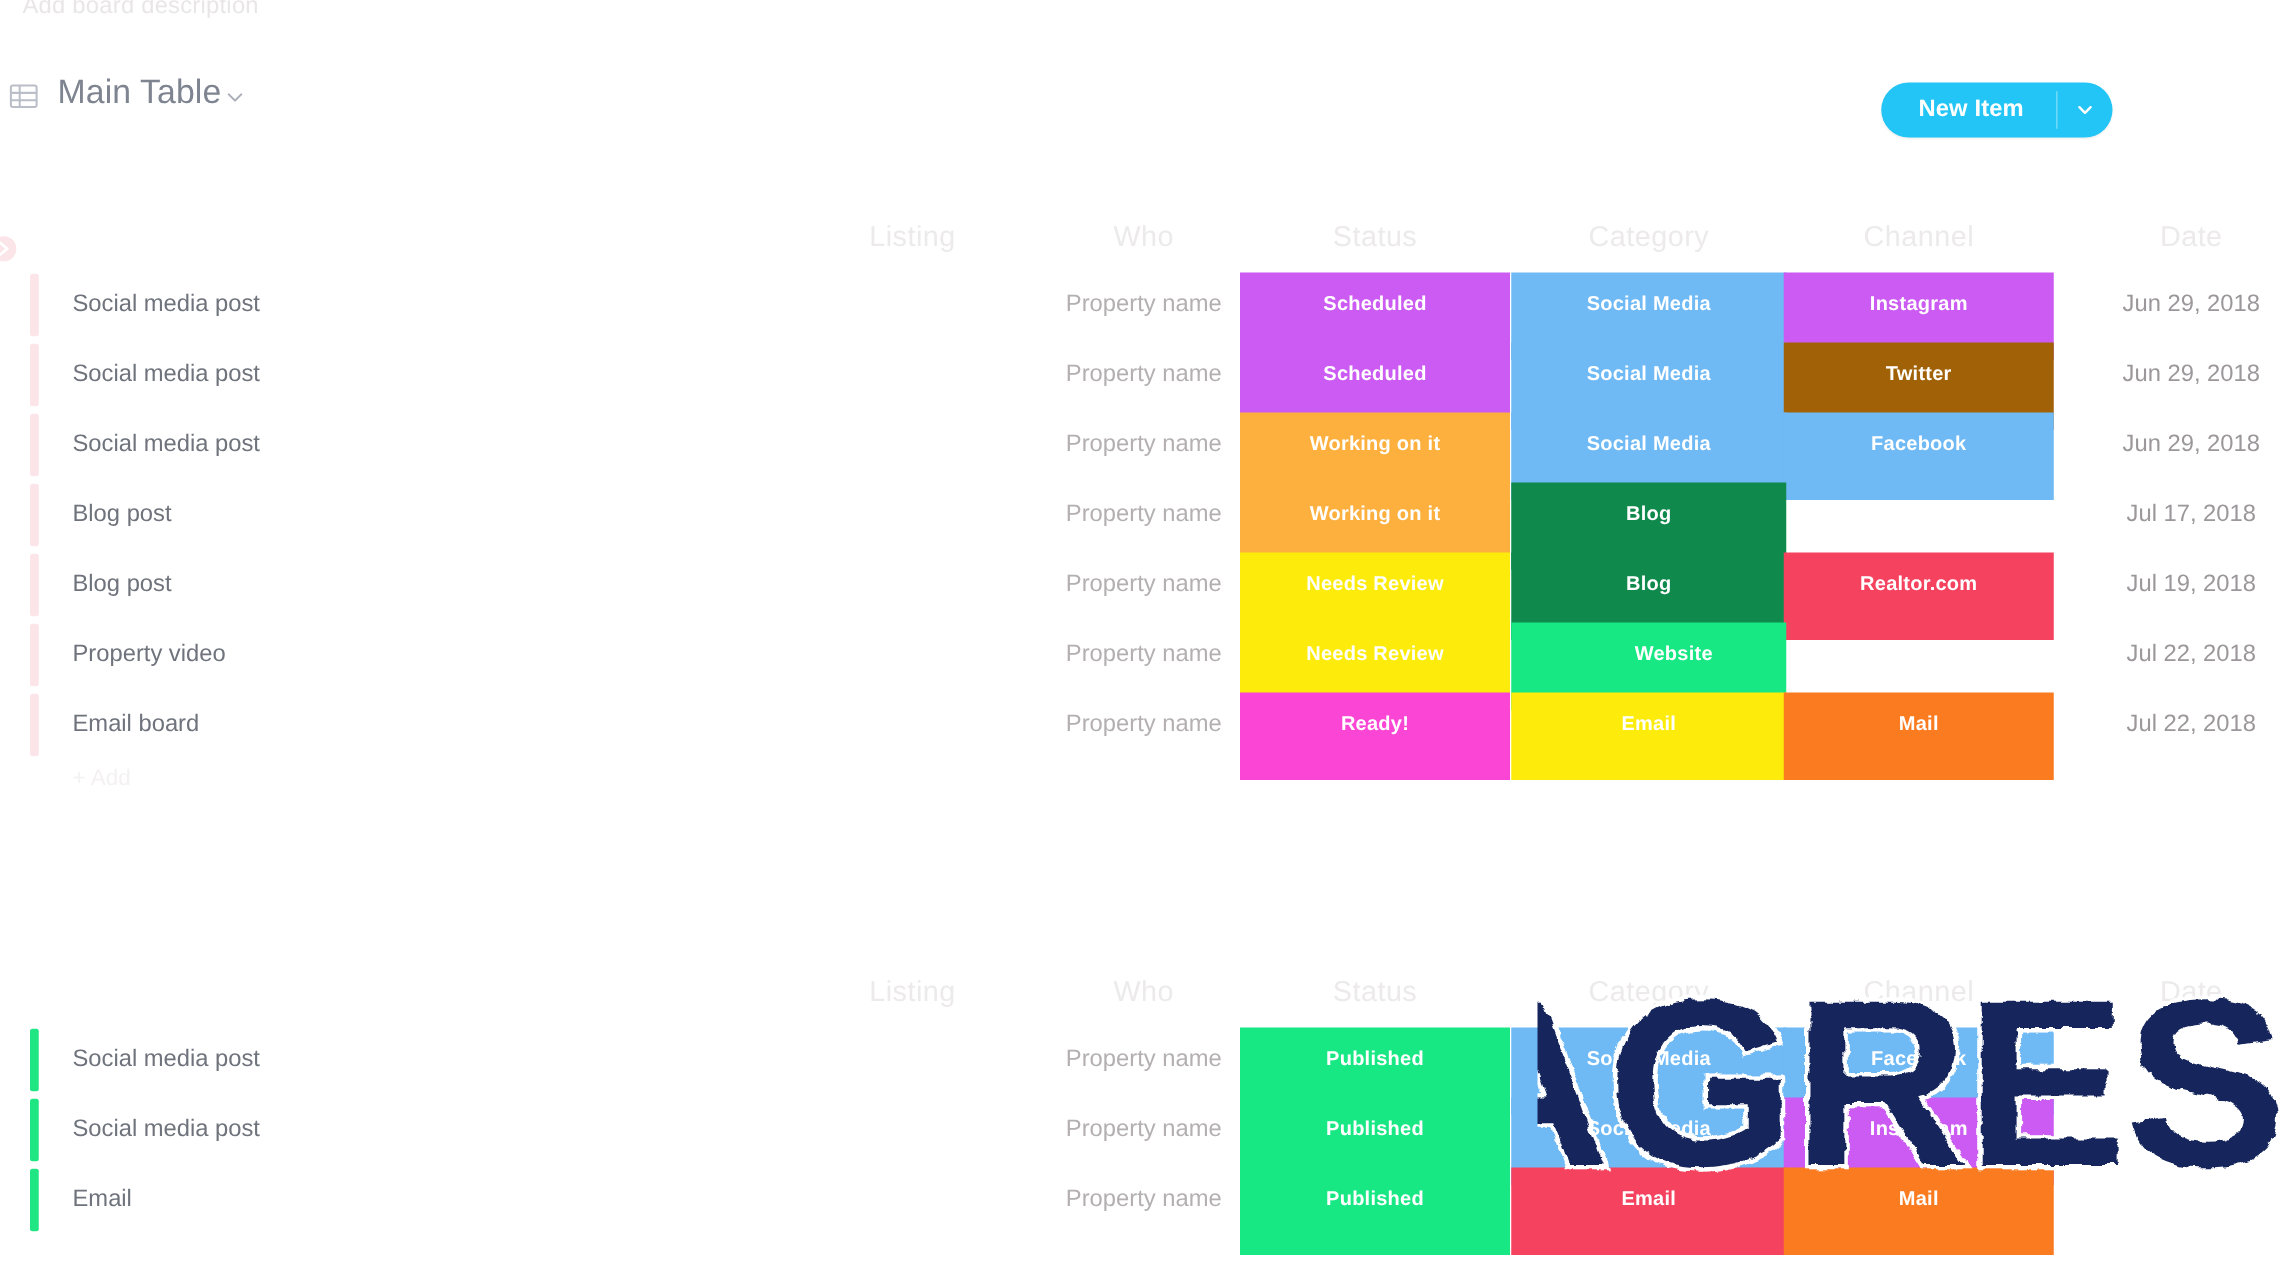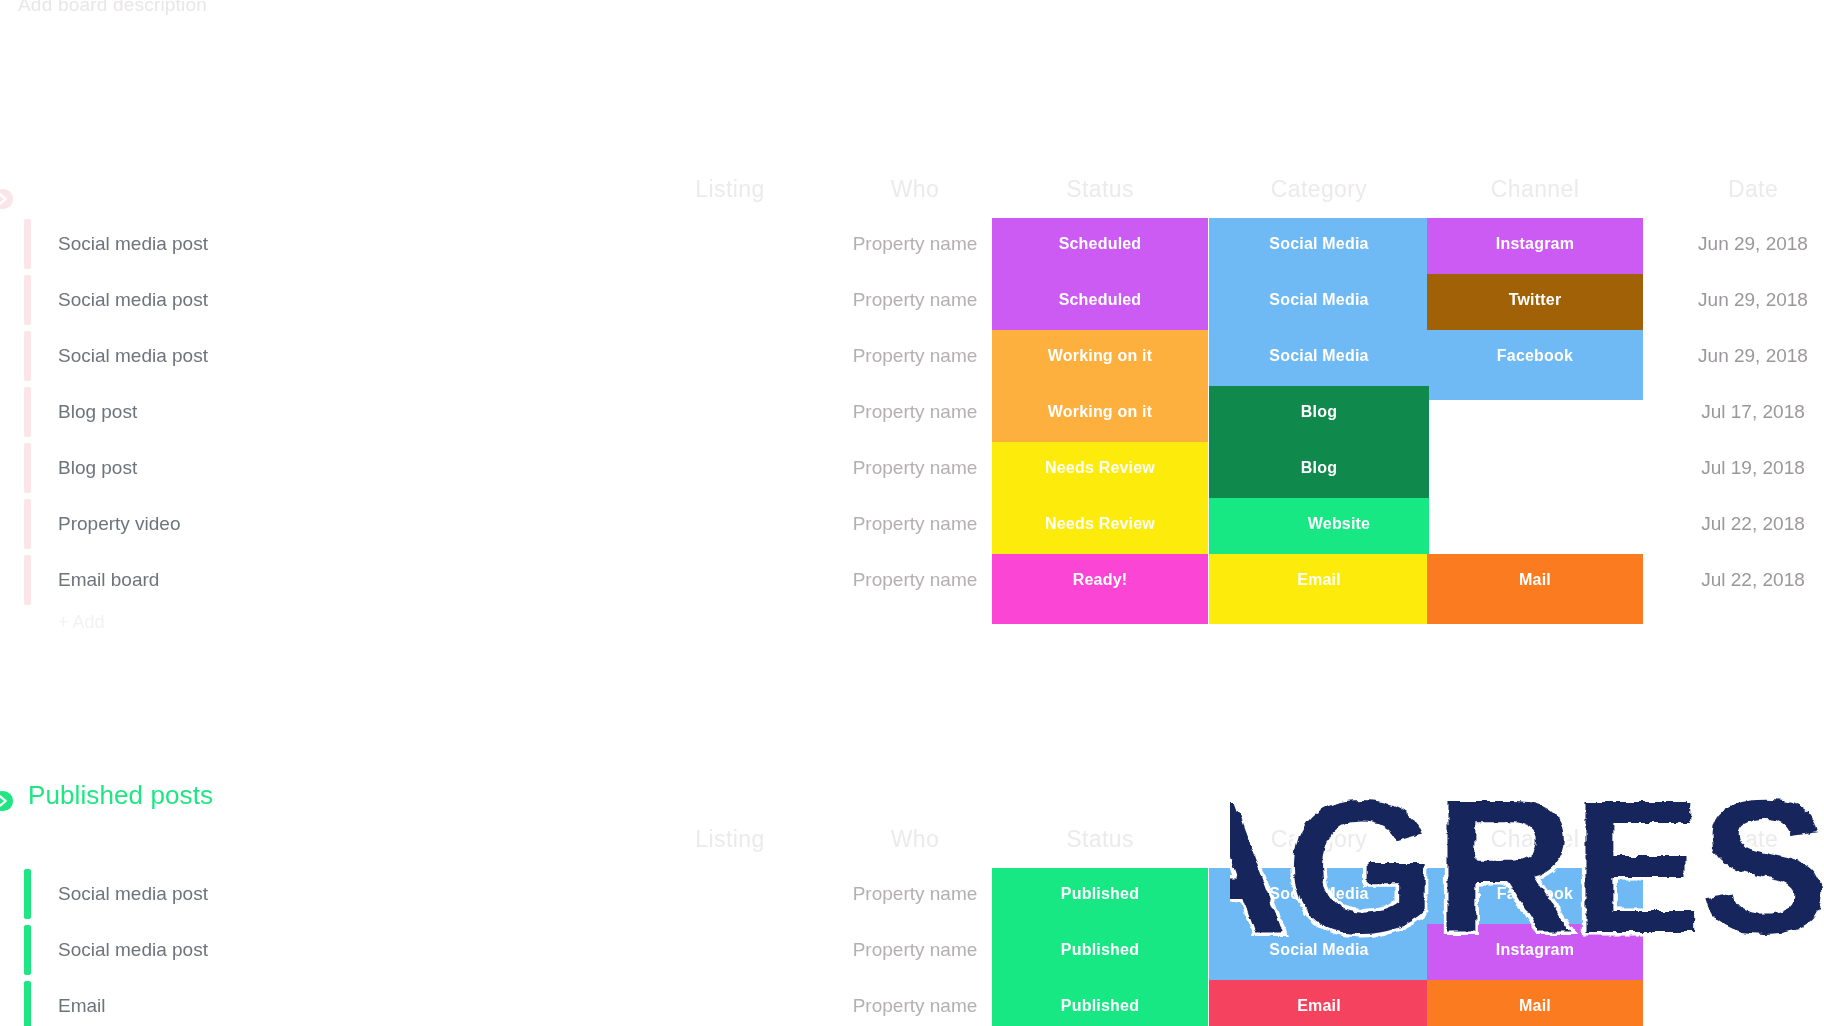--- a/index.html
+++ b/index.html
@@ -213,21 +213,46 @@
   }
   .watermark svg { width: 100%; height: 100%; display: block; }
 </style>
 </head>
 <body>
 
 <div id="app">
 
   <div class="board-desc">Add board description</div>
 
-
+  <div class="title-row">
+    <span class="table-icon">
+      <svg viewBox="0 0 24 24" width="26" height="26" fill="none" stroke="currentColor" stroke-width="1.5">
+        <rect x="2.5" y="4" width="19" height="16" rx="1.5"></rect>
+        <line x1="2.5" y1="9.5" x2="21.5" y2="9.5"></line>
+        <line x1="2.5" y1="15" x2="21.5" y2="15"></line>
+        <line x1="9" y1="4" x2="9" y2="20"></line>
+      </svg>
+    </span>
+    <span class="table-title">Main Table</span>
+    <span class="title-caret">
+      <svg viewBox="0 0 24 24" width="20" height="20" fill="none" stroke="currentColor" stroke-width="2" stroke-linecap="round" stroke-linejoin="round">
+          <polyline points="6,9 12,15 18,9"></polyline>
+        </svg>
+    </span>
+  </div>
+
+  <div class="new-item-wrap">
+    <button class="new-item-btn">New Item</button>
+    <div class="new-item-split"></div>
+    <div class="new-item-caret">
+      <svg viewBox="0 0 24 24" width="18" height="18" fill="none" stroke="currentColor" stroke-width="2.6" stroke-linecap="round" stroke-linejoin="round">
+          <polyline points="6,9 12,15 18,9"></polyline>
+        </svg>
+    </div>
+  </div>
 
   <div id="groups-host">
       <div class="group" style="top: 176px;">
         <div class="group-header" style="height: 0px;">
           <span class="group-collapse" style="top: 12px;"><svg viewBox="0 0 24 24" width="22" height="22">
               <circle cx="12" cy="12" r="11" fill="#fbe5e8"></circle>
               <polyline points="9,7 15,12 9,17" fill="none" stroke="#ffffff" stroke-width="2.4" stroke-linecap="round" stroke-linejoin="round"></polyline>
             </svg></span>
           <span class="group-name" style="color:#fbe5e8"></span>
         </div>
@@ -274,20 +299,21 @@
             <div class="badge" style="left: 992px; width: 216px; background: rgb(253, 176, 62);">Working on it</div>
             <div class="badge" style="left: 1209px; width: 220px; background: rgb(15, 138, 76);">Blog</div>
             <div class="cell-date" style="left: 1663px; width: 180px;">Jul 17, 2018</div>
           </div>
           <div class="row">
             <div class="row-accent" style="background: rgb(251, 229, 232);"></div>
             <div class="cell-name">Blog post</div>
             <div class="cell-who" style="left: 840px; width: 150px; text-align: center;">Property name</div>
             <div class="badge" style="left: 992px; width: 216px; background: rgb(253, 236, 11); color: rgb(255, 255, 255);">Needs Review</div>
             <div class="badge" style="left: 1209px; width: 220px; background: rgb(15, 138, 76);">Blog</div>
+            <div class="badge" style="left: 1427px; width: 216px; background: rgb(245, 66, 95);">Realtor.com</div>
             <div class="cell-date" style="left: 1663px; width: 180px;">Jul 19, 2018</div>
           </div>
           <div class="row">
             <div class="row-accent" style="background: rgb(251, 229, 232);"></div>
             <div class="cell-name">Property video</div>
             <div class="cell-who" style="left: 840px; width: 150px; text-align: center;">Property name</div>
             <div class="badge" style="left: 992px; width: 216px; background: rgb(253, 236, 11); color: rgb(255, 255, 255);">Needs Review</div>
             <div class="badge" style="left: 1209px; width: 220px; background: rgb(23, 232, 132); padding-left: 40px;">Website</div>
             <div class="cell-date" style="left: 1663px; width: 180px;">Jul 22, 2018</div>
           </div>
@@ -299,27 +325,20 @@
             <div class="badge" style="left: 1209px; width: 220px; background: rgb(253, 236, 11); color: rgb(255, 255, 255);">Email</div>
             <div class="badge" style="left: 1427px; width: 216px; background: rgb(251, 123, 33);">Mail</div>
             <div class="cell-date" style="left: 1663px; width: 180px;">Jul 22, 2018</div>
           </div>
         </div>
         <div class="add-row">
           <span class="add-link">+ Add</span>
         </div>
       </div>
       <div class="group" style="top: 780px;">
-        <div class="group-header">
-          <span class="group-collapse"><svg viewBox="0 0 24 24" width="22" height="22">
-              <circle cx="12" cy="12" r="11" fill="#1fe683"></circle>
-              <polyline points="9,7 15,12 9,17" fill="none" stroke="#ffffff" stroke-width="2.4" stroke-linecap="round" stroke-linejoin="round"></polyline>
-            </svg></span>
-          <span class="group-name" style="color:#1fe683">Published posts</span>
-        </div>
         <div class="col-head-row">
           <span class="col-head" style="left: 610px; width: 240px;">Listing</span>
           <span class="col-head" style="left: 840px; width: 150px;">Who</span>
           <span class="col-head" style="left: 992px; width: 216px;">Status</span>
           <span class="col-head" style="left: 1209px; width: 220px;">Category</span>
           <span class="col-head" style="left: 1427px; width: 216px;">Channel</span>
           <span class="col-head" style="left: 1663px; width: 180px;">Date</span>
         </div>
         <div class="rows">
           <div class="row">

